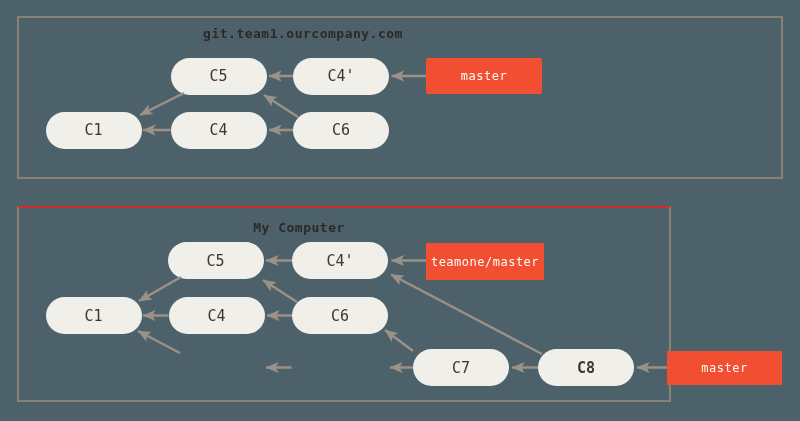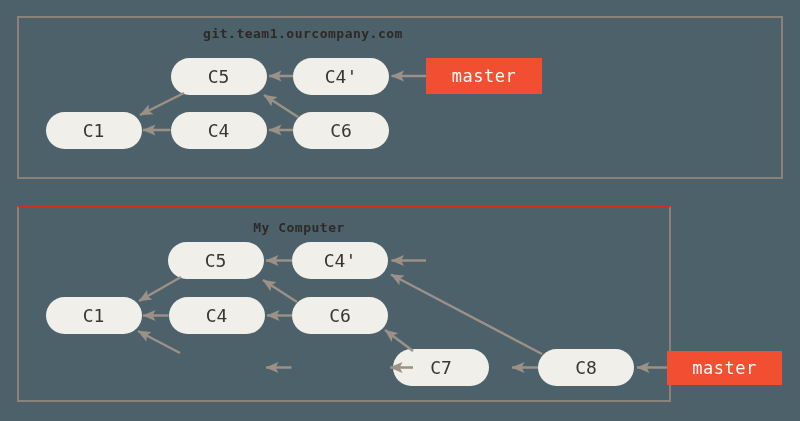--- a/index.html
+++ b/index.html
@@ -21,28 +21,28 @@
     font-size:13px;font-weight:bold;letter-spacing:.5px;
     color:var(--title-text,#2d2926);
   }
   .panel-server .panel-title{left:284px;top:15px;}
   .panel-local .panel-title{left:280px;top:19px;}
   .commit-node{
     position:absolute;width:96px;height:37px;border-radius:18.5px;
     background:var(--node-fill,#f0efe9);
     color:var(--node-text,#3a3632);
     display:flex;align-items:center;justify-content:center;
-    font-size:18px;z-index:3;
+    font-size:15px;z-index:3;
   }
   .branch-label{
     position:absolute;box-sizing:border-box;
     background:var(--branch-fill,#f14e32);
     color:var(--branch-text,#fdfcf7);
     display:flex;align-items:center;justify-content:center;
-    font-size:17px;letter-spacing:.5px;white-space:nowrap;
+    font-size:12px;letter-spacing:.5px;white-space:nowrap;
     z-index:3;
   }
   #edges{position:absolute;left:0;top:0;z-index:5;pointer-events:none;}
 </style>
 </head>
 <body>
 
 <div id="app" style="--bg: #4d616b; --panel-border: #8b8179; --red-line: #cf2e20; --node-fill: #f0efe9; --node-text: #3a3632; --branch-fill: #f14e32; --branch-text: #fdfcf7; --title-text: #2d2926;">
 
   <section class="panel panel-server">
@@ -85,17 +85,18 @@
 <div class="commit-node" style="left: 45.5px; top: 111.5px;">C1</div>
     <div class="commit-node" style="left: 170.5px; top: 111.5px;">C4</div>
     <div class="commit-node" style="left: 170.5px; top: 57.5px;">C5</div>
     <div class="commit-node" style="left: 293px; top: 111.5px;">C6</div>
     <div class="commit-node" style="left: 293px; top: 57.5px;">C4'</div>
     <div class="branch-label" style="left: 426px; top: 58px; width: 116px; height: 36px;">master</div>
     <div class="commit-node" style="left: 45.5px; top: 297px;">C1</div>
     <div class="commit-node" style="left: 168.5px; top: 297px;">C4</div>
     <div class="commit-node" style="left: 167.5px; top: 242px;">C5</div>
     <div class="commit-node" style="left: 292px; top: 297px;">C6</div>
-    <div class="commit-node" style="left: 393px; top: 349px;">C7</div>
-    <div class="commit-node" style="left: 538px; top: 349px;">C8</div>
+    <div class="commit-node" style="left: 413px; top: 349px;">C7</div>
+    <div class="commit-node" style="left: 538px; top: 349px; font-weight: bold;">C8</div>
     <div class="commit-node" style="left: 292px; top: 242px;">C4'</div>
+    <div class="branch-label" style="left: 426px; top: 243px; width: 118px; height: 37px;">teamone/master</div>
     <div class="branch-label" style="left: 667px; top: 350.5px; width: 115px; height: 34px;">master</div>
   </div>
 
 </body></html>

